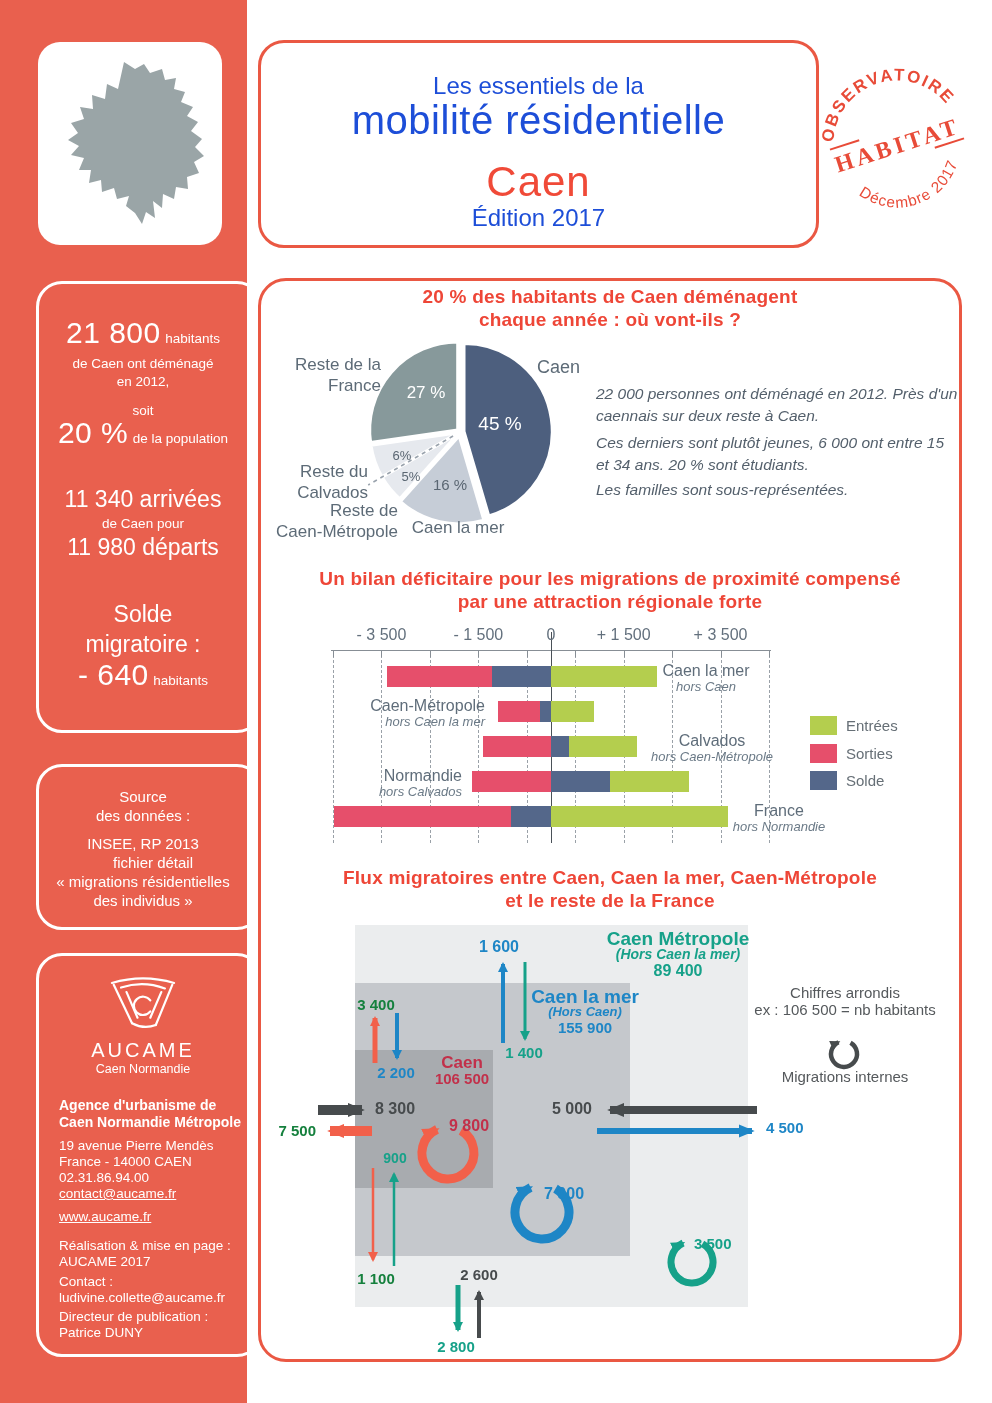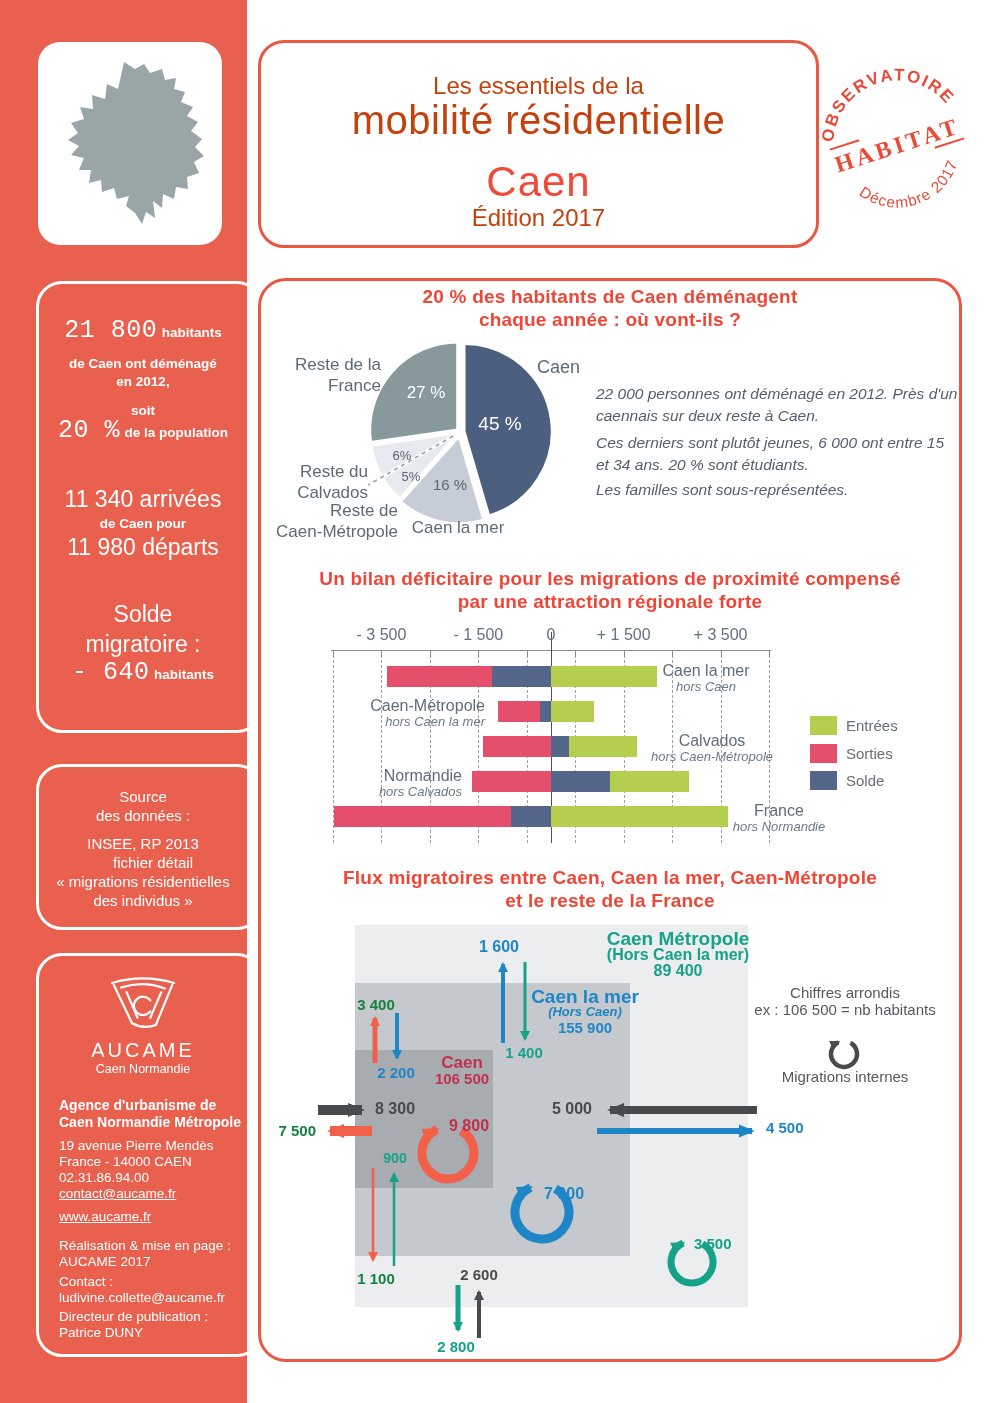--- a/index.html
+++ b/index.html
@@ -8,31 +8,31 @@
   .abs{position:absolute;}
   .t{position:absolute;white-space:nowrap;}
   .ctr{transform:translateX(-50%);}
   .ctrxy{transform:translate(-50%,-50%);}
 
   
   #sidebar{position:absolute;left:0;top:0;width:247px;height:1403px;background:#e9604e;overflow:hidden;}
   .side-box{position:absolute;left:36px;right:-16px;border:3px solid #ffffff;border-radius:26px;box-sizing:border-box;color:#ffffff;}
   .sb-inner{position:absolute;left:0;top:0;width:208px;height:100%;}
   .sb-line{position:absolute;width:100%;text-align:center;color:#fff;}
-  .sb-big{font-size:25px;letter-spacing:0.5px;font-family:Liberation Mono, monospace;}
-  .sb-small{font-size:13.5px;font-weight:bold;}
+  .sb-big{font-size:30px;letter-spacing:0.5px;}
+  .sb-small{font-size:13.5px;}
   .sb-mid{font-size:23px;}
   #map-box{position:absolute;left:38px;top:42px;width:184px;height:203px;background:#ffffff;border-radius:22px;}
   .addr{position:absolute;left:20px;color:#fff;font-size:13.5px;line-height:16px;white-space:nowrap;}
   .u{text-decoration:underline;}
 
   
   #header-box{position:absolute;left:258px;top:40px;width:561px;height:208px;background:#fff;
               border:3px solid #ea5843;border-radius:26px;box-sizing:border-box;}
-  .hd{position:absolute;width:561px;text-align:center;color:#c2410c;}
+  .hd{position:absolute;width:561px;text-align:center;color:#1d4ed8;}
 
   
   #main-box{position:absolute;left:258px;top:278px;width:704px;height:1084px;background:#fff;
             border:3px solid #ea5843;border-radius:28px;box-sizing:border-box;}
   .sec-title{position:absolute;left:258px;width:704px;text-align:center;color:#ee4637;
              font-size:19px;font-weight:bold;letter-spacing:0.2px;}
 
   
   .pie-lab{position:absolute;color:#5d6b77;font-size:17px;line-height:21px;}
   .pie-para{position:absolute;color:#535f6b;font-size:15.5px;font-style:italic;}
@@ -283,21 +283,21 @@
   </div>
 
   <div class="sec-title" style="top:867px;">Flux migratoires entre Caen, Caen la mer, Caen-Métropole</div>
   <div class="sec-title" style="top:890px;">et le reste de la France</div>
 
   <div class="zone" style="left:355px;top:925px;width:393px;height:382px;background:#ebedee;"></div>
   <div class="zone" style="left:355px;top:983px;width:275px;height:273px;background:#c5c8cc;"></div>
   <div class="zone" style="left:355px;top:1050px;width:138px;height:138px;background:#a8abaf;"></div>
 
   <div class="zl ctr fc-teal" style="left:678px;top:928px;font-size:19px;">Caen Métropole</div>
-  <div class="zl ctr fc-teal" style="left:678px;top:946px;font-size:16px;">(Hors Caen la mer)</div>
+  <div class="zl ctr fc-teal" style="left:678px;top:946px;font-size:14px;font-style:italic;">(Hors Caen la mer)</div>
   <div class="zl ctr fc-teal" style="left:678px;top:962px;font-size:16px;">89 400</div>
   <div class="zl ctr fc-blue" style="left:585px;top:986px;font-size:19px;">Caen la mer</div>
   <div class="zl ctr fc-blue" style="left:585px;top:1004px;font-size:13px;font-style:italic;">(Hors Caen)</div>
   <div class="zl ctr fc-blue" style="left:585px;top:1019px;font-size:15px;">155 900</div>
   <div class="zl ctr fc-crimson" style="left:462px;top:1053px;font-size:17px;">Caen</div>
   <div class="zl ctr fc-crimson" style="left:462px;top:1070px;font-size:15px;">106 500</div>
 
   <svg class="abs" style="left:258px;top:920px;pointer-events:none;" width="704" height="442" viewBox="0 0 704 442">
     <defs>
       <marker id="ah-coral-s" viewBox="0 0 10 10" refX="8" refY="5" markerWidth="11" markerHeight="10" orient="auto" markerUnits="userSpaceOnUse">

